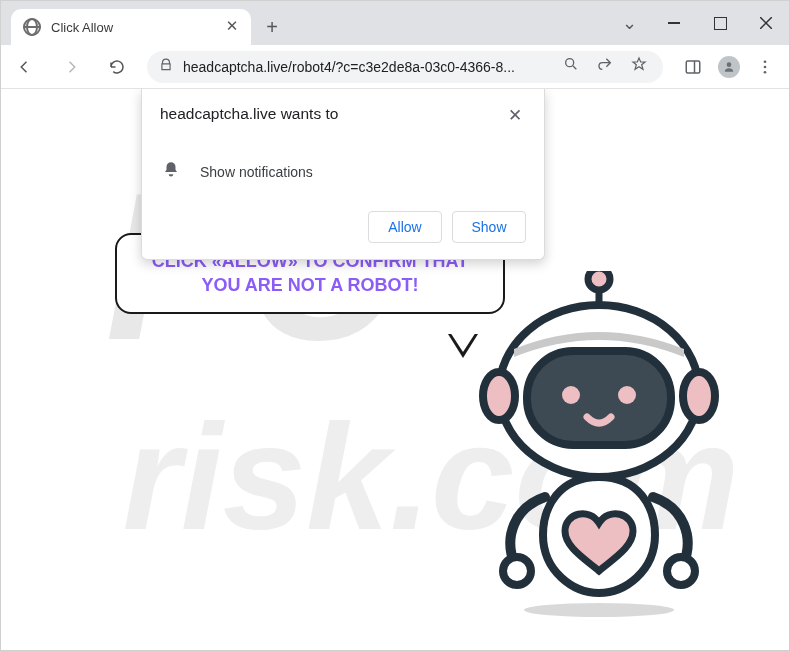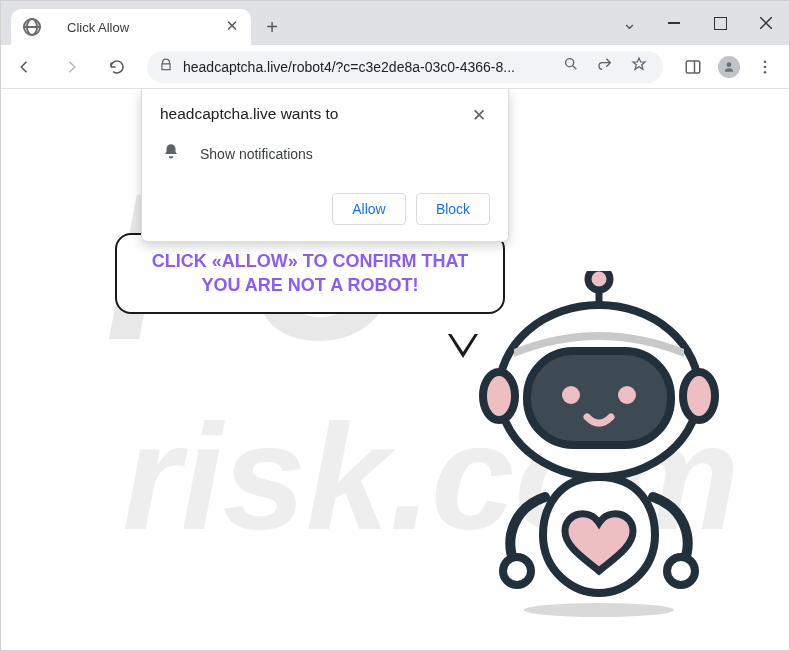--- a/index.html
+++ b/index.html
@@ -21,21 +21,21 @@
     align-items: flex-end;
   }
   .tab {
     height: 36px;
     margin-left: 10px;
     background: #fff;
     border-radius: 10px 10px 0 0;
     display: flex;
     align-items: center;
     padding: 0 10px 0 12px;
-    gap: 26px;
+    gap: 10px;
     min-width: 240px;
   }
   .tab .favicon {
     width: 18px; height: 18px;
     border-radius: 50%;
     border: 2px solid #6c6c6c;
     position: relative;
     flex: 0 0 auto;
   }
   .tab .favicon::before {
@@ -211,39 +211,39 @@
     background: #c9c9c9;
     border-radius: 50%;
     opacity: .7;
   }
 
   
   .perm-popup {
     position: absolute;
     left: 140px;
     top: 0;
-    width: 368px;
+    width: 404px;
     background: #fff;
     border: 1px solid #dcdcdc;
     border-top: none;
     border-radius: 0 0 6px 6px;
     box-shadow: 0 4px 12px rgba(0,0,0,.18);
     padding: 16px 18px 16px 18px;
   }
   .perm-head {
     display: flex; align-items: flex-start;
   }
   .perm-title { font-size: 15.5px; color: #202124; }
   .perm-close {
     margin-left: auto;
     color: #5f6368; font-size: 17px; cursor: pointer;
     width: 22px; text-align: center;
   }
   .perm-row {
-    margin-top: 16px;
+    margin-top: 34px;
     display: flex; align-items: center; gap: 18px;
   }
   .perm-row .bell { color: #5f6368; font-size: 18px; width: 22px; text-align: center; }
   .perm-label { font-size: 14px; color: #3c4043; }
   .perm-actions {
     margin-top: 28px;
     display: flex; justify-content: flex-end; gap: 10px;
   }
   .perm-btn {
     min-width: 74px;
@@ -409,17 +409,17 @@
     <div class="perm-row">
       <span class="bell">
         <svg width="18" height="18" viewBox="0 0 24 24">
             <path d="M12 3a6 6 0 0 0-6 6v4l-2 3h16l-2-3V9a6 6 0 0 0-6-6zm0 19a3 3 0 0 0 3-3H9a3 3 0 0 0 3 3z" fill="#5f6368"></path>
           </svg>
       </span>
       <span class="perm-label">Show notifications</span>
     </div>
     <div class="perm-actions">
       <button class="perm-btn">Allow</button>
-      <button class="perm-btn">Block</button>
+      <button class="perm-btn">Show</button>
     </div>
   </div>
 
 </div>
 
 </body></html>

